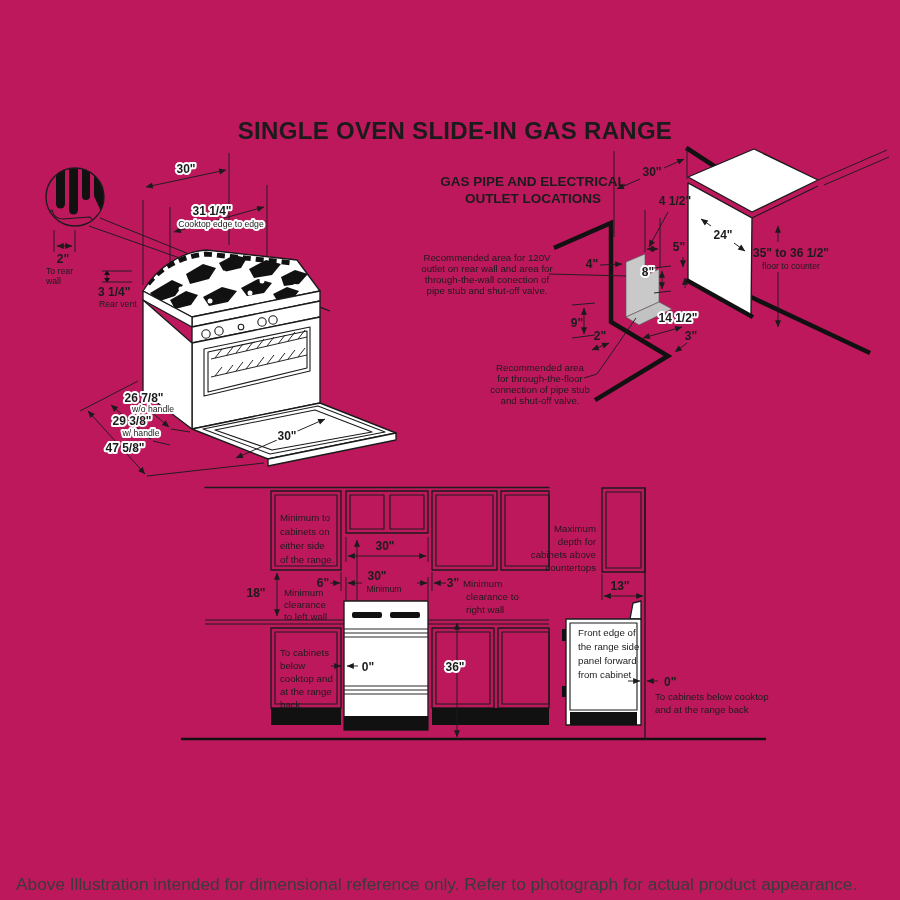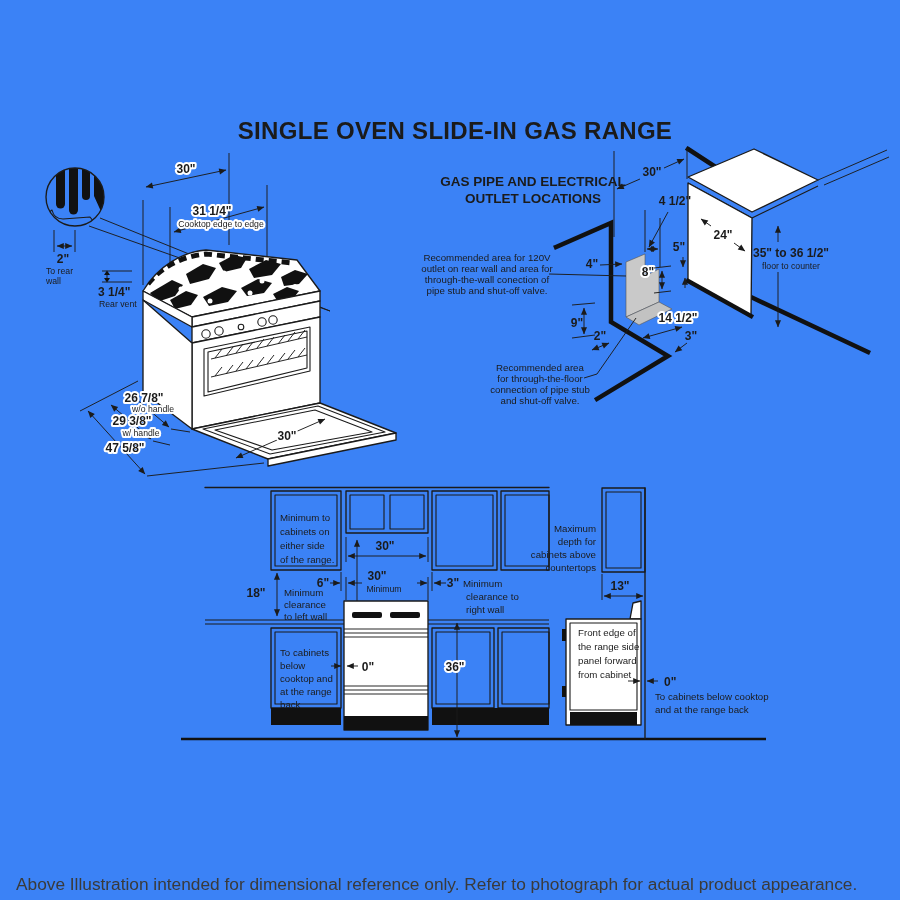--- a/index.html
+++ b/index.html
@@ -1,16 +1,16 @@
 <!DOCTYPE html>
 <html><head>
 <meta charset="utf-8">
 <style>
   html,body{margin:0;padding:0;background:#fff;}
-  #page{position:relative;width:900px;height:900px;background:#3b82f6;overflow:hidden;}
+  #page{position:relative;width:900px;height:900px;background:#be185d;overflow:hidden;}
   svg text{font-family:"Liberation Sans",sans-serif;fill:#1b1b1b;}
   .tt{font-size:24px;font-weight:700;letter-spacing:.3px;}
   .tg{font-size:13.5px;font-weight:700;}
   .td{font-size:12px;font-weight:700;}
   .ts{font-size:8.7px;font-weight:400;}
   .tn{font-size:9.7px;font-weight:400;}
   .tc{font-size:17.3px;fill:#3a3a3a;}
   .halo{paint-order:stroke;stroke:#fff;stroke-width:4px;stroke-linejoin:round;}
   .s{stroke:#1b1b1b;stroke-width:1.35;fill:none;stroke-linejoin:round;stroke-linecap:round;}
   .sw{stroke:#1b1b1b;stroke-width:1.35;fill:#fff;stroke-linejoin:round;}

